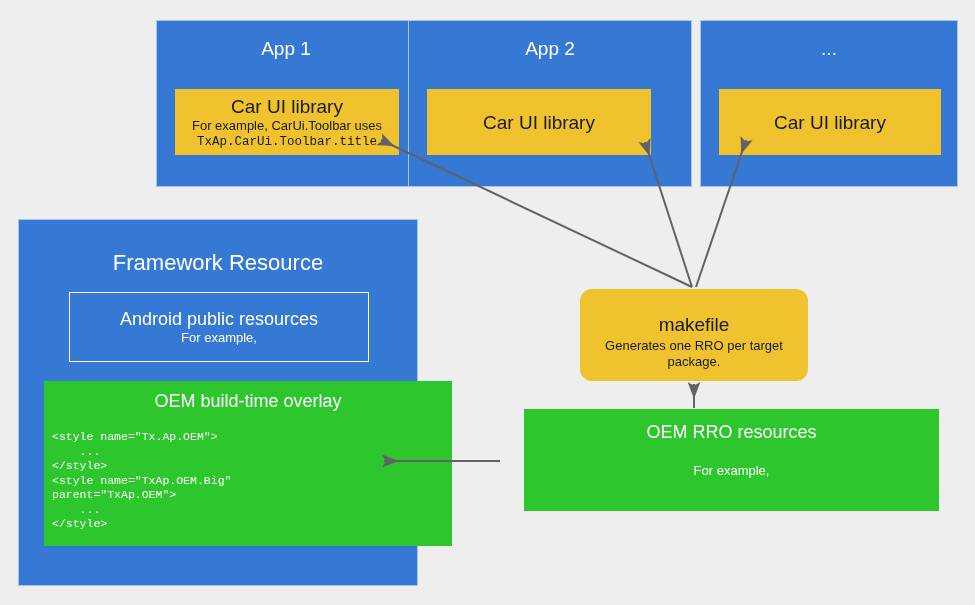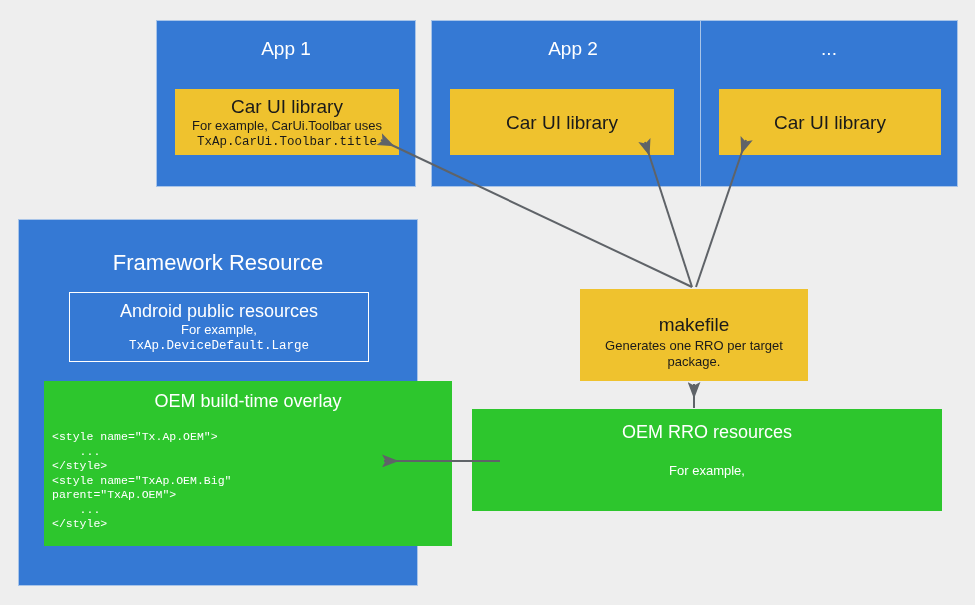--- a/index.html
+++ b/index.html
@@ -110,61 +110,60 @@
 
   <div class="box blue-container" style="left:156px; top:20px; width:260px; height:167px;">
     <div class="title-blue" style="margin-top:17px;">App 1</div>
     <div class="box yellow-box" style="left:18px; top:68px; width:224px; height:66px; padding:6px 4px;">
       <div class="title-dark">Car UI library</div>
       <div class="sub">For example, CarUi.Toolbar uses</div>
       <div class="mono">TxAp.CarUi.Toolbar.title</div>
     </div>
   </div>
 
-  <div class="box blue-container" style="left:431px; top:20px; width:284px; height:167px;">
+  <div class="box blue-container" style="left:408px; top:20px; width:284px; height:167px;">
     <div class="title-blue" style="margin-top:17px;">App 2</div>
     <div class="box yellow-box" style="left:18px; top:68px; width:224px; height:66px;">
       <div class="title-dark">Car UI library</div>
     </div>
   </div>
 
   <div class="box blue-container" style="left:700px; top:20px; width:258px; height:167px;">
     <div class="title-blue" style="margin-top:17px;">...</div>
     <div class="box yellow-box" style="left:18px; top:68px; width:222px; height:66px;">
       <div class="title-dark">Car UI library</div>
     </div>
   </div>
 
   <div class="box blue-container" style="left:18px; top:219px; width:400px; height:367px;">
     <div class="title-blue" style="margin-top:32px; font-size:22px;">Framework Resource</div>
 
     <div class="box outline-box" style="left:50px; top:72px; width:300px; height:70px; padding:12px;">
       <div class="title-white">Android public resources</div>
       <div class="sub">For example,</div>
-      <div class="mono">TxAp.DeviceDefault.Large</div>
     </div>
 
     <div class="box green-box" style="left:25px; top:161px; width:408px; height:165px;">
       <div class="title-white" style="margin-top:9px;">OEM build-time overlay</div>
       <div class="code-block" style="margin-top:18px;">&lt;style name="Tx.Ap.OEM"&gt;
     ...
 &lt;/style&gt;
 &lt;style name="TxAp.OEM.Big"
 parent="TxAp.OEM"&gt;
     ...
 &lt;/style&gt;</div>
     </div>
   </div>
 
-  <div class="box yellow-box" style="left:580px; top:289px; width:228px; height:92px; padding:0 14px;">
+  <div class="box yellow-box" style="left:580px; top:289px; width:228px; height:92px; padding:0 14px;border-radius:12px;">
     <div class="title-dark" style="margin-top:12px;">makefile</div>
     <div class="sub" style="margin-top:2px;">Generates one RRO per target package.</div>
   </div>
 
-  <div class="box green-box" style="left:472px; top:409px; width:470px; height:102px;">
+  <div class="box green-box" style="left:524px; top:409px; width:415px; height:102px;">
     <div class="title-white" style="margin-top:12px;">OEM RRO resources</div>
     <div class="sub" style="margin-top:20px;">For example,</div>
   </div>
 
   <svg id="arrows" viewBox="0 0 975 605">
     <defs>
       <marker id="ah" markerWidth="9" markerHeight="9" refX="7.4" refY="3.2" orient="auto" markerUnits="strokeWidth">
         <path d="M0,3.2 L8.4,0 L6.6,3.2 L8.4,6.4 Z" fill="#5f6368"></path>
       </marker>
     </defs>

